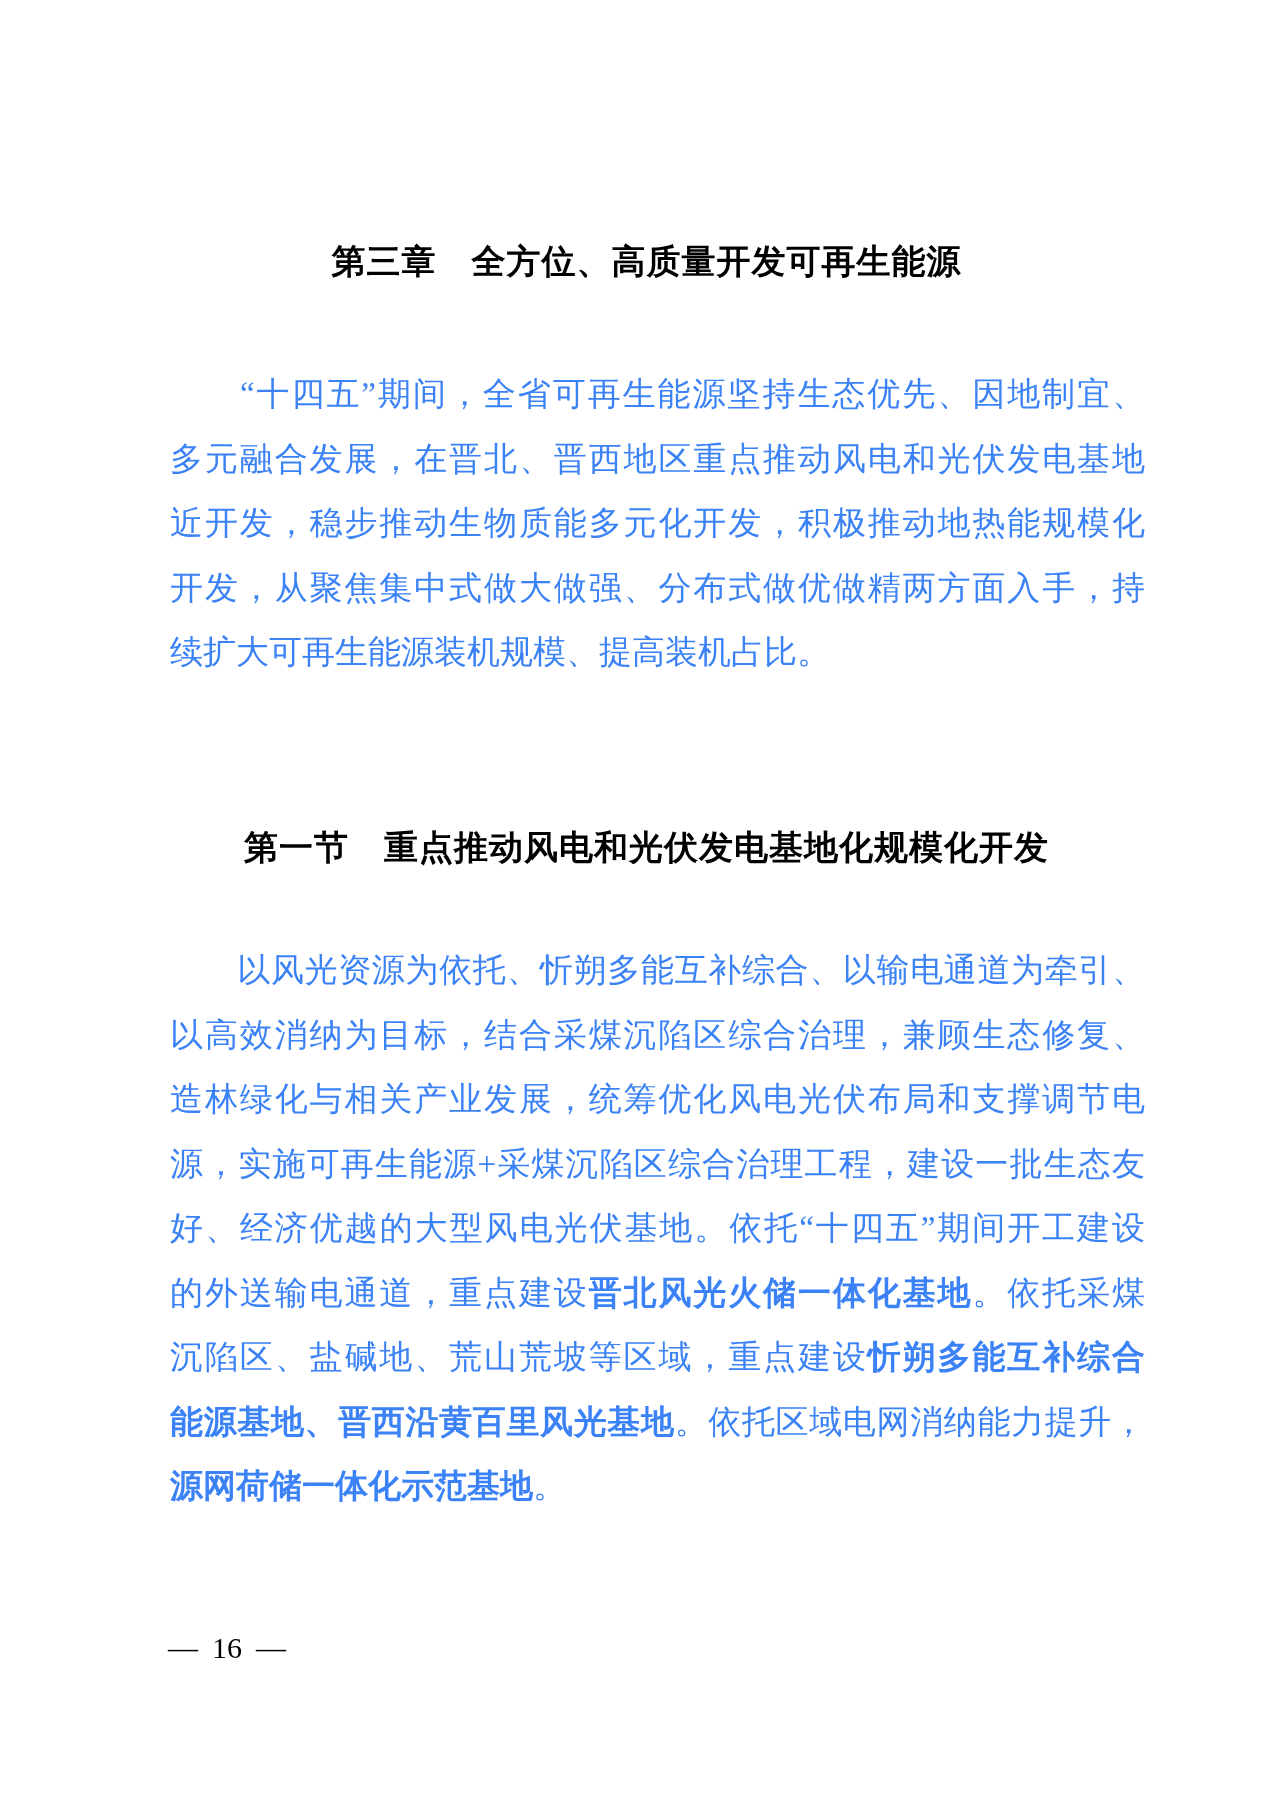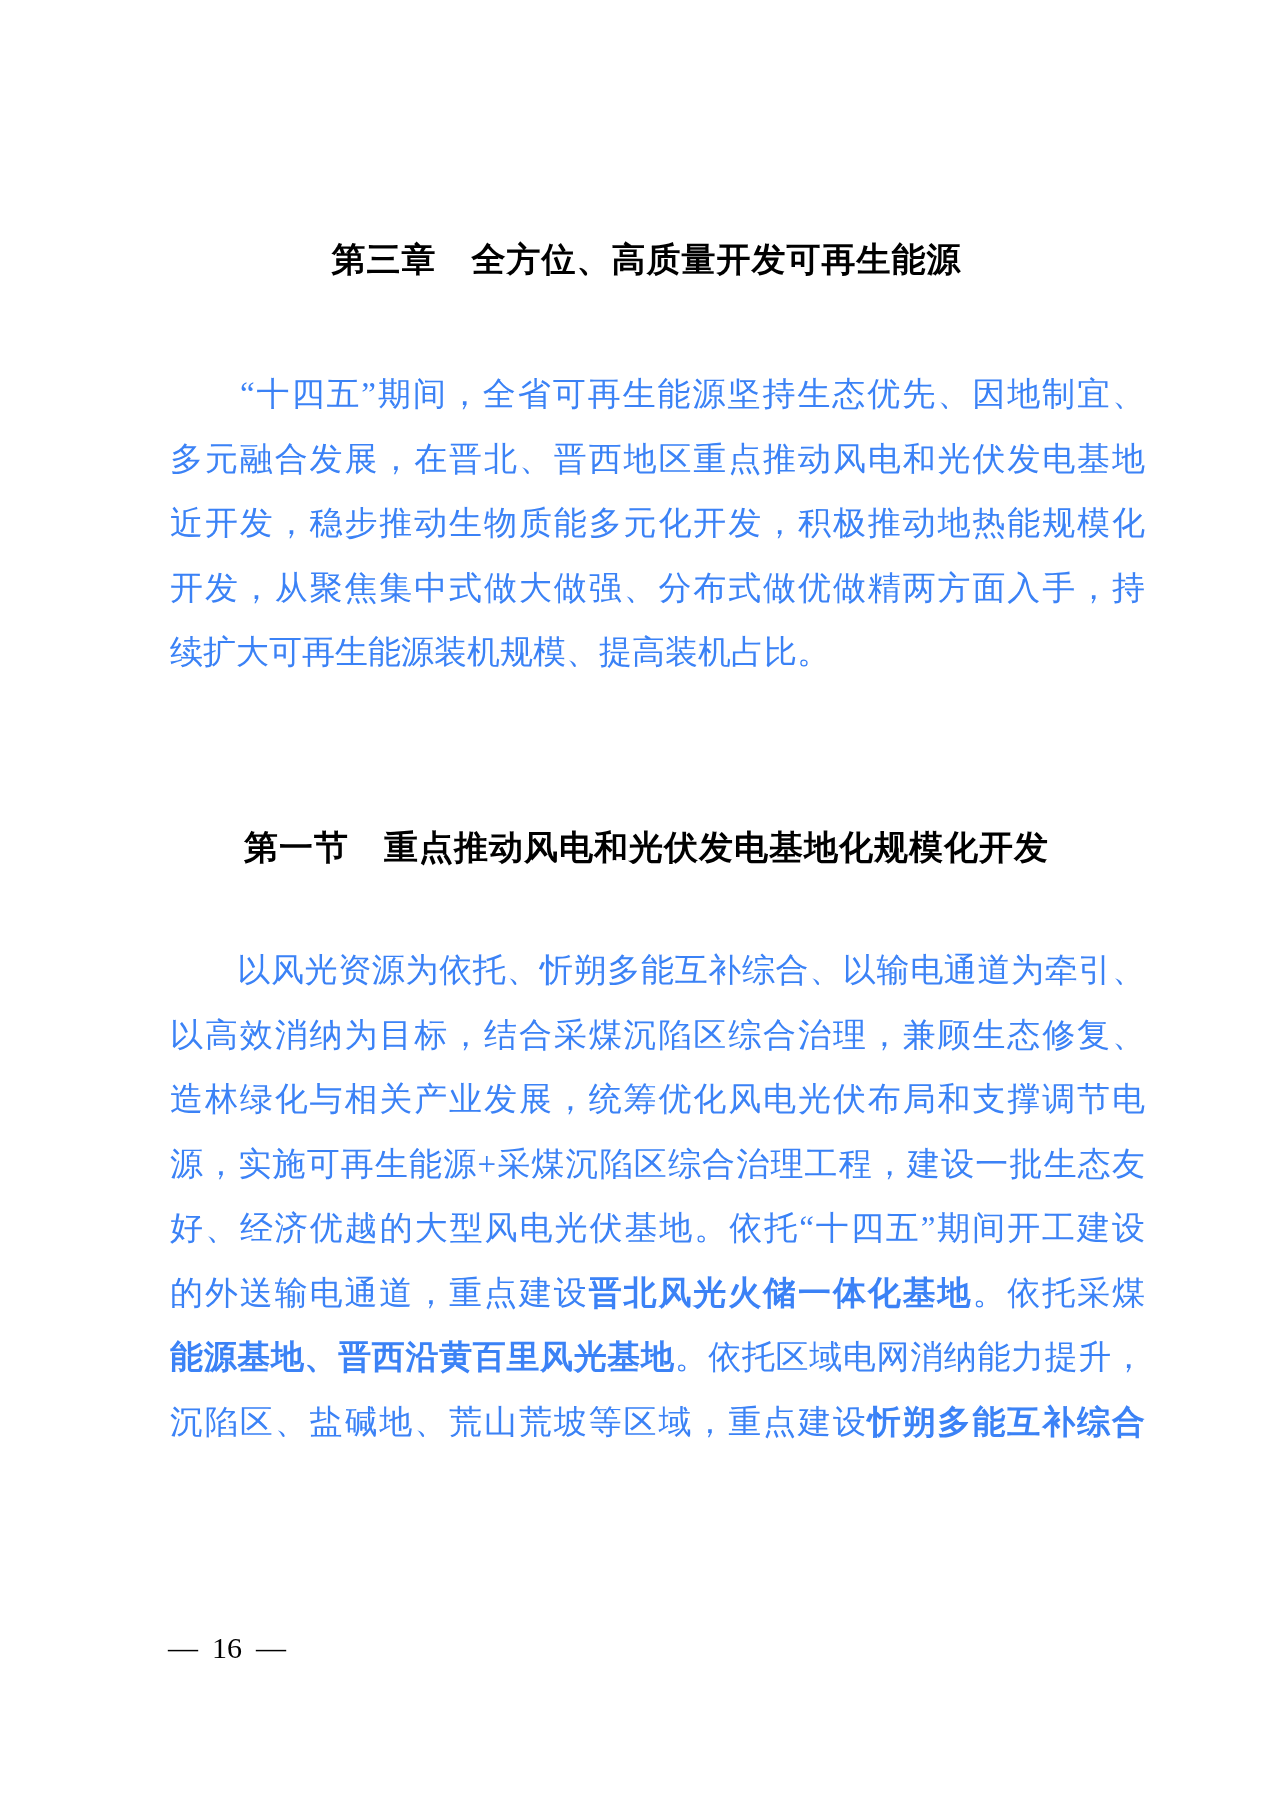--- a/index.html
+++ b/index.html
@@ -14,21 +14,21 @@
     color: #000000;
     overflow: hidden;
   }
 
   .chapter-title {
     position: absolute;
     top: 238px;
     left: 30px;
     width: 1233px;
     text-align: center;
-    font-family: Liberation Mono, monospace;
+    font-family: Liberation Serif, serif;
     font-weight: bold;
     font-size: 34px;
     line-height: 48px;
     letter-spacing: 1px;
   }
 
   .section-title {
     position: absolute;
     top: 823px;
     left: 30px;
@@ -100,22 +100,23 @@
 
   <div class="section-title">第一节　重点推动风电和光伏发电基地化规模化开发</div>
 
   <div class="para para2">
       <div class="line justify"><span class="seg">　　以风光资源为依托、忻朔多能互补综合、以输电通道为牵引、</span></div>
       <div class="line justify"><span class="seg">以高效消纳为目标，结合采煤沉陷区综合治理，兼顾生态修复、</span></div>
       <div class="line justify"><span class="seg">造林绿化与相关产业发展，统筹优化风电光伏布局和支撑调节电</span></div>
       <div class="line justify"><span class="seg">源，实施可再生能源+采煤沉陷区综合治理工程，建设一批生态友</span></div>
       <div class="line justify"><span class="seg">好、经济优越的大型风电光伏基地。依托“十四五”期间开工建设</span></div>
       <div class="line justify"><span class="seg">的外送输电通道，重点建设</span><span class="seg bold">晋北风光火储一体化基地</span><span class="seg">。依托采煤</span></div>
+      <div class="line justify"><span class="seg">沉陷区、盐碱地、荒山荒坡等区域，重点建设</span><span class="seg bold">忻朔多能互补综合</span></div>
       <div class="line justify"><span class="seg bold">能源基地、晋西沿黄百里风光基地</span><span class="seg">。依托区域电网消纳能力提升，</span></div>
-      <div class="line justify"><span class="seg">沉陷区、盐碱地、荒山荒坡等区域，重点建设</span><span class="seg bold">忻朔多能互补综合</span></div>
+      <div class="line"><span class="seg bold">源网荷储一体化示范基地</span><span class="seg">。</span></div>
     </div>
 
   <div class="footer">
     <span class="dash">—</span>
     <span class="pagenum">16</span>
     <span class="dash">—</span>
   </div>
 
 </div>
 

